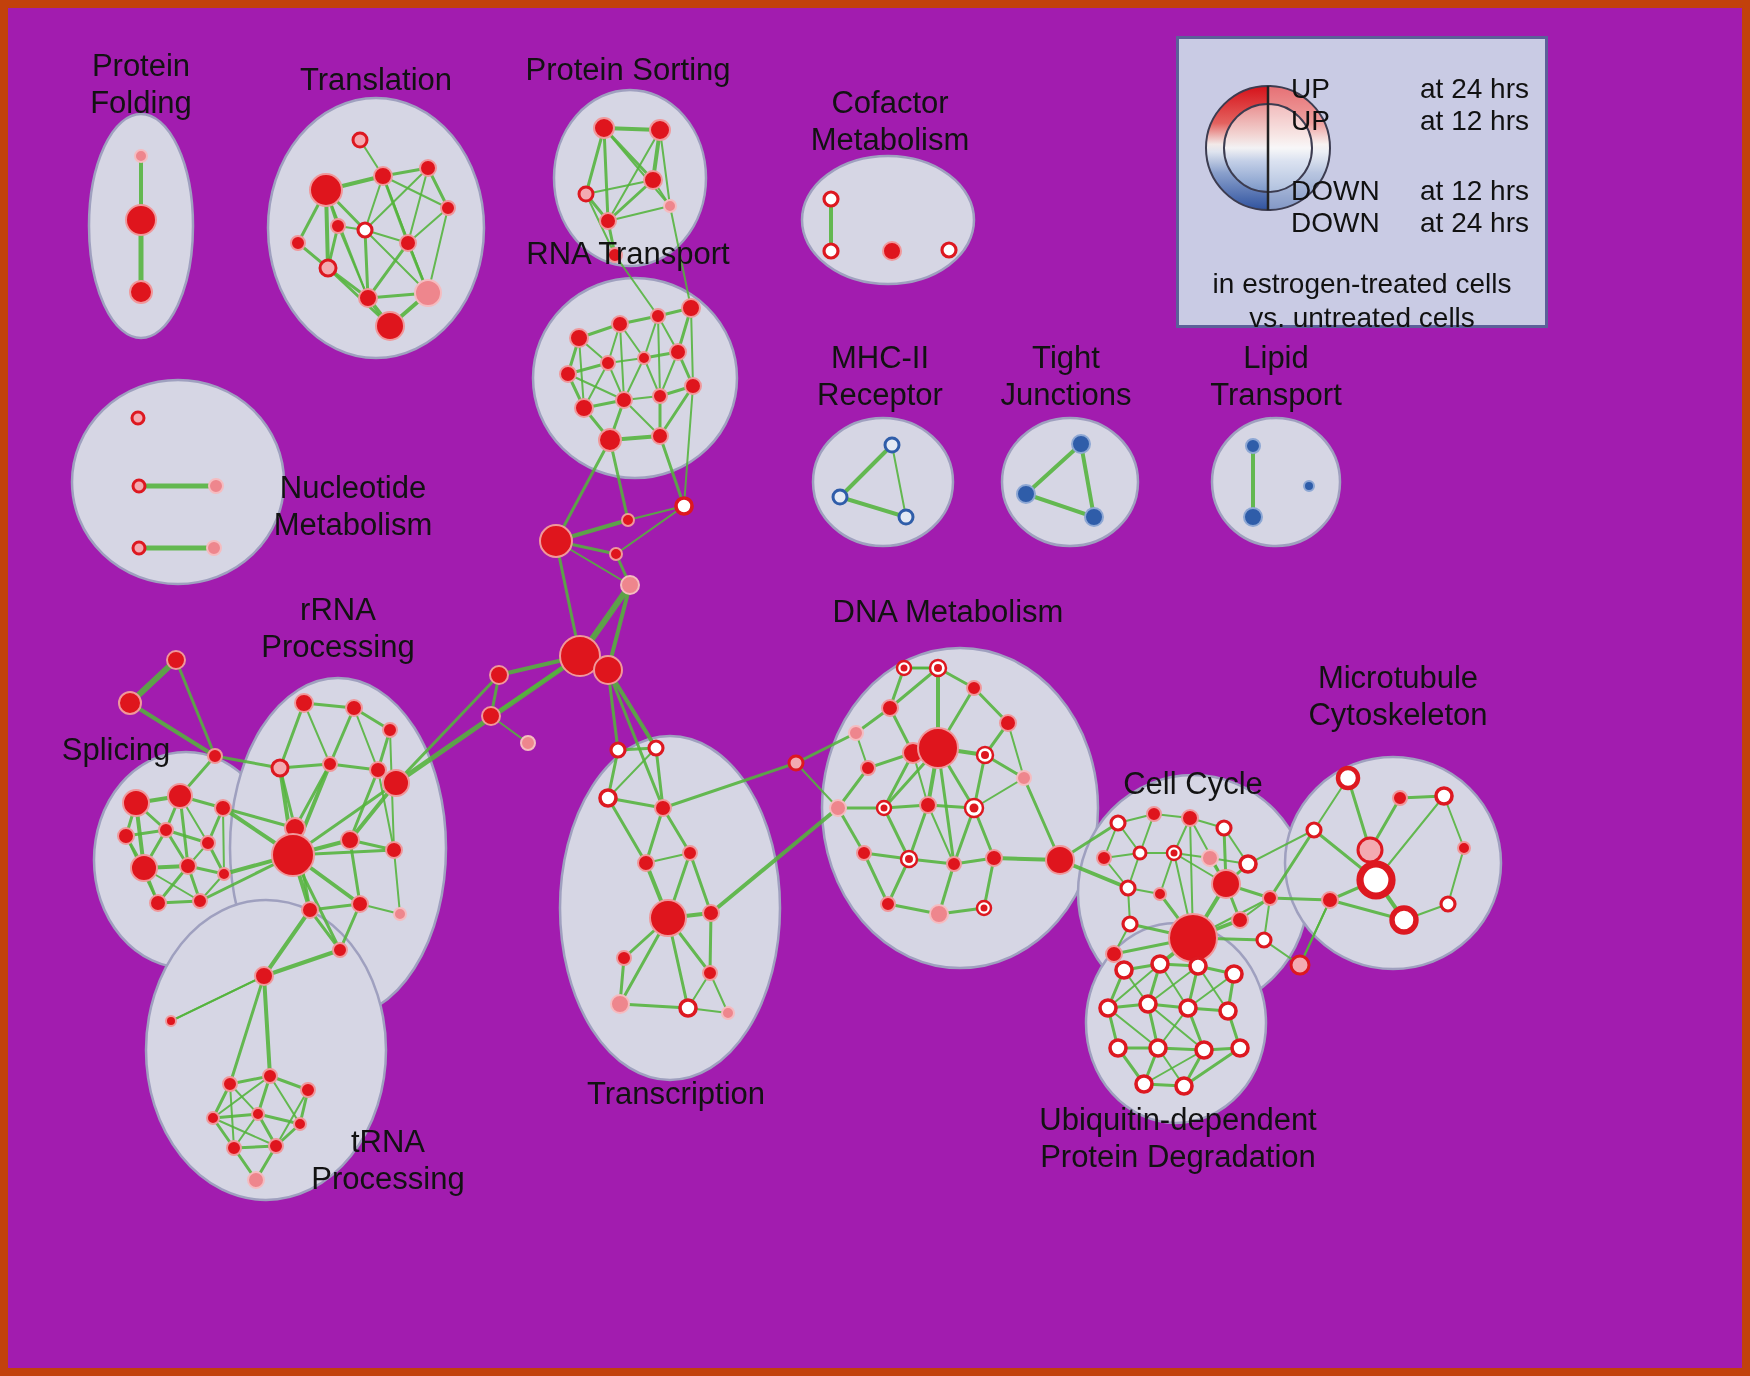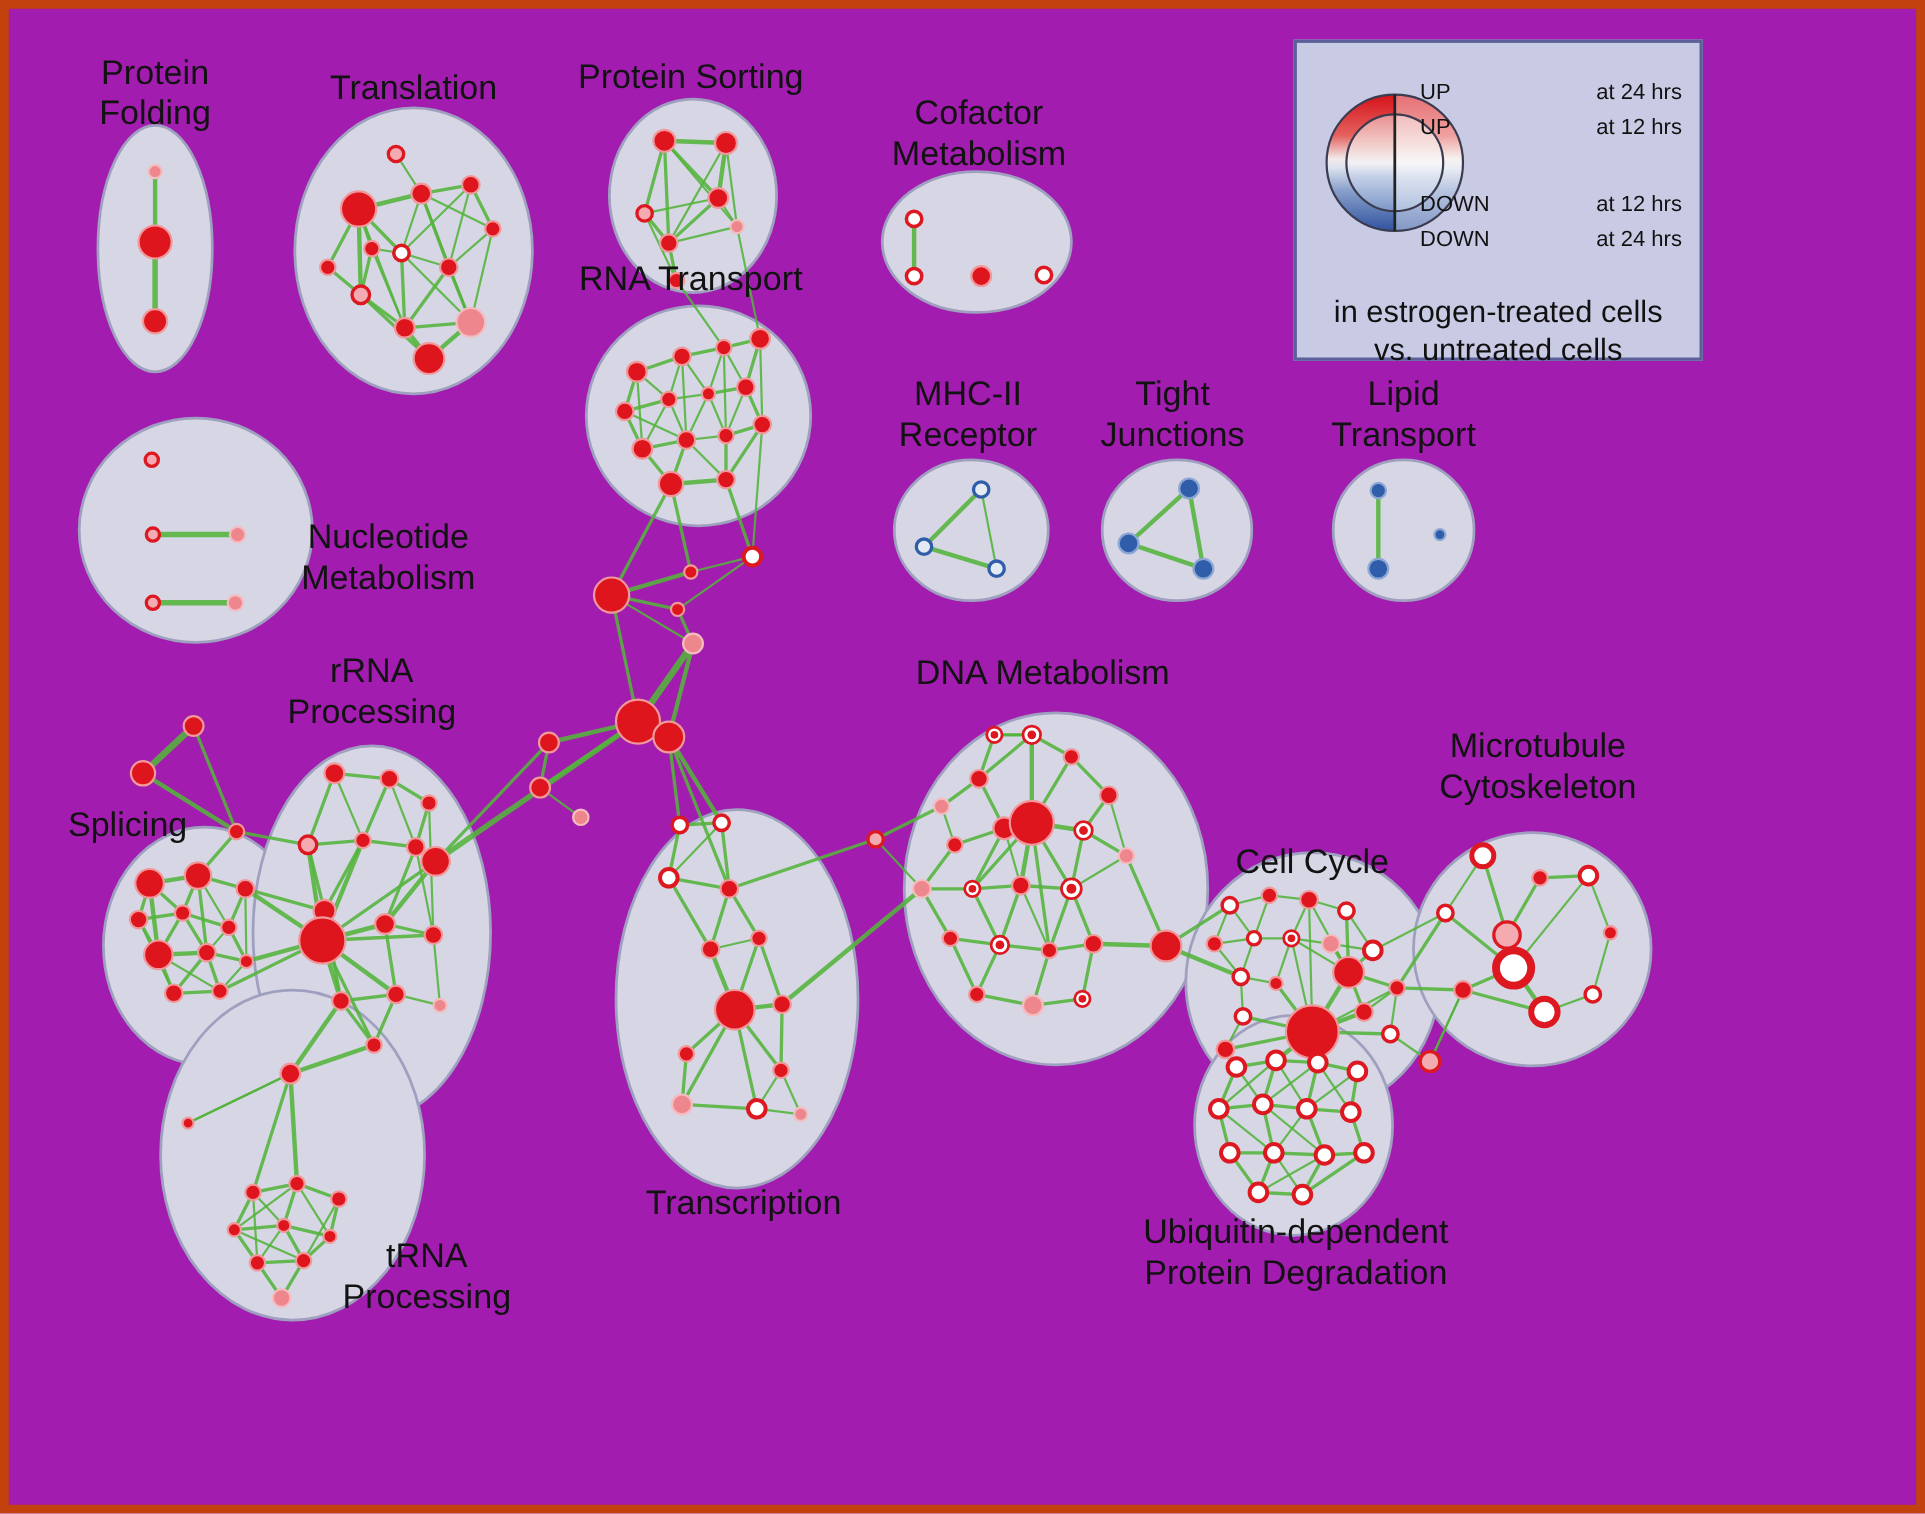--- a/index.html
+++ b/index.html
@@ -9,21 +9,21 @@
     overflow:hidden;font-family:"Liberation Sans",sans-serif;
   }
   svg.net{position:absolute;left:0;top:0;}
   .legend{
     position:absolute;left:1168px;top:28px;width:372px;height:292px;
     border:3px solid #5b6099;background:#c9cbe4;box-sizing:border-box;
   }
   .legend-icon{position:absolute;left:14px;top:24px;}
   .legend-row{
     position:absolute;left:112px;right:16px;display:flex;
-    justify-content:space-between;font-size:20px;color:#111;
+    justify-content:space-between;font-size:28px;color:#111;
   }
   .legend-row .t{white-space:nowrap;}
   .legend-caption{
     position:absolute;left:0;right:0;top:228px;text-align:center;
     font-size:28px;color:#111;line-height:34px;
   }
 </style>
 </head>
 <body>
 

